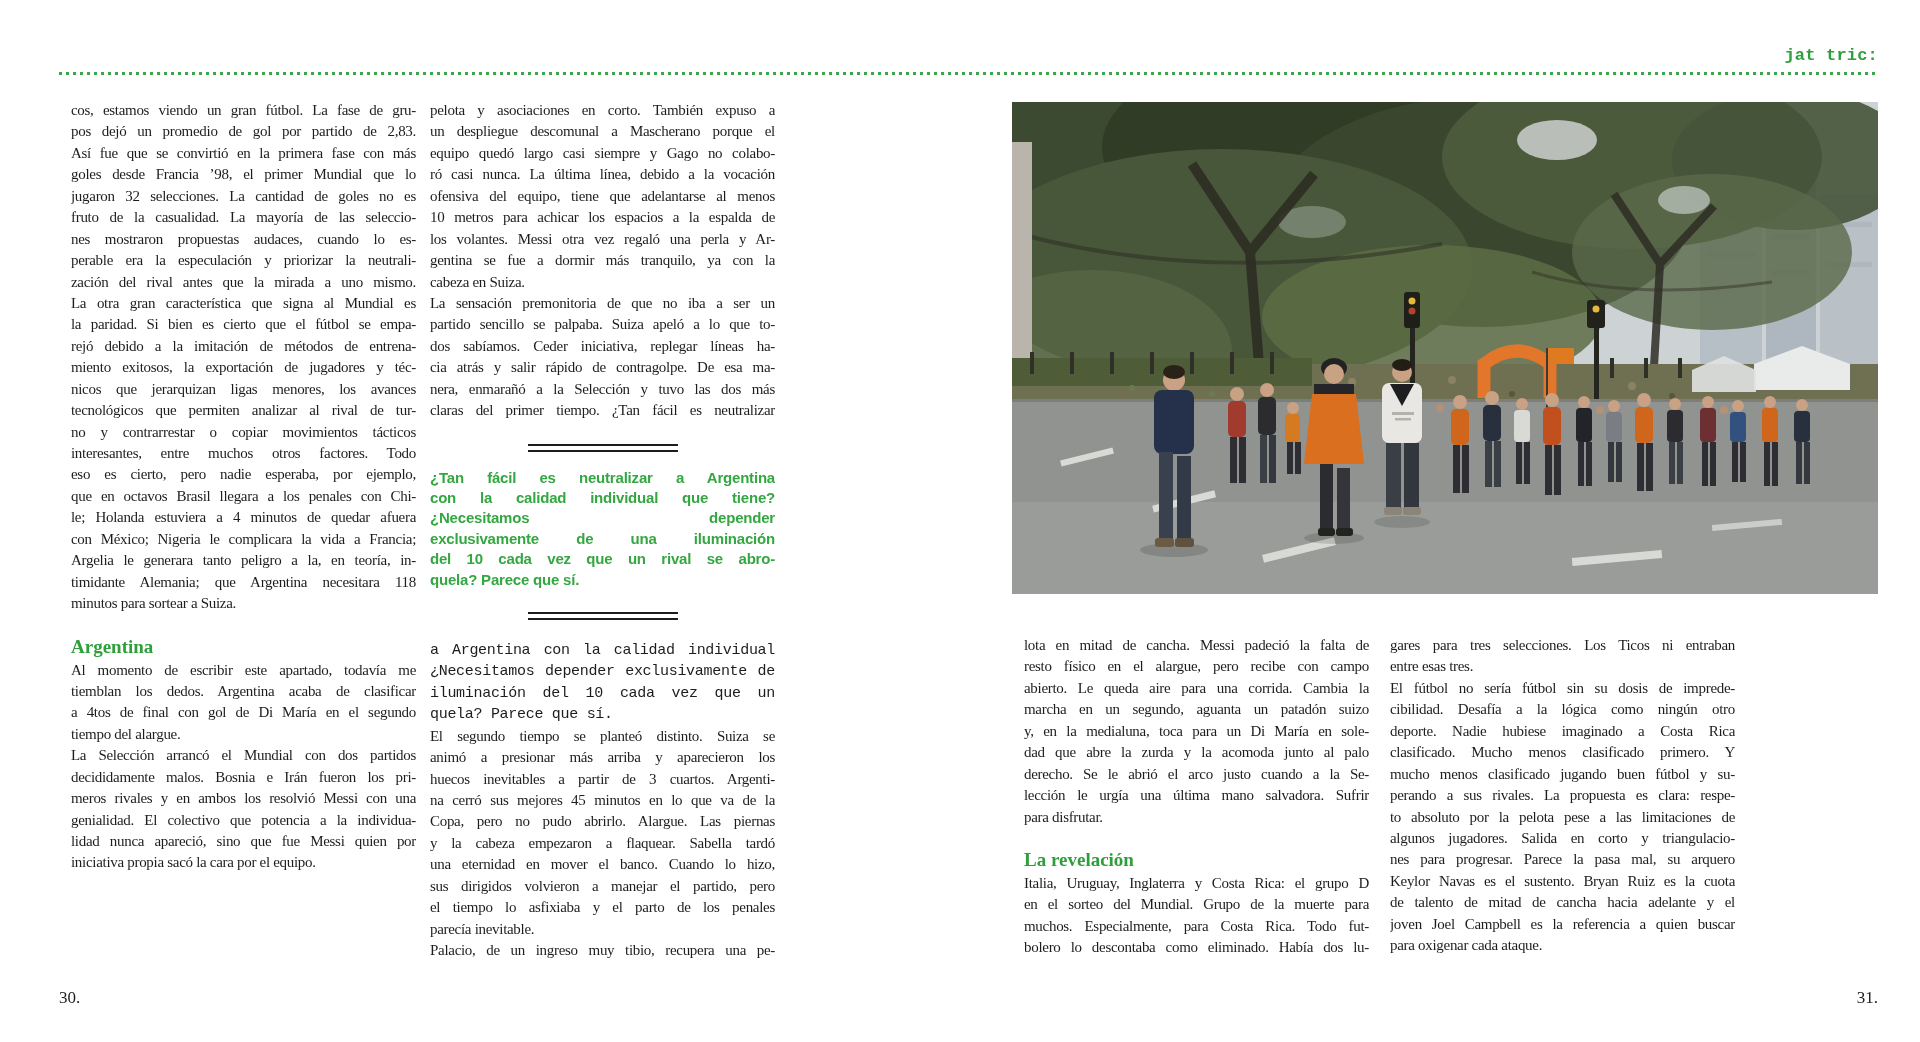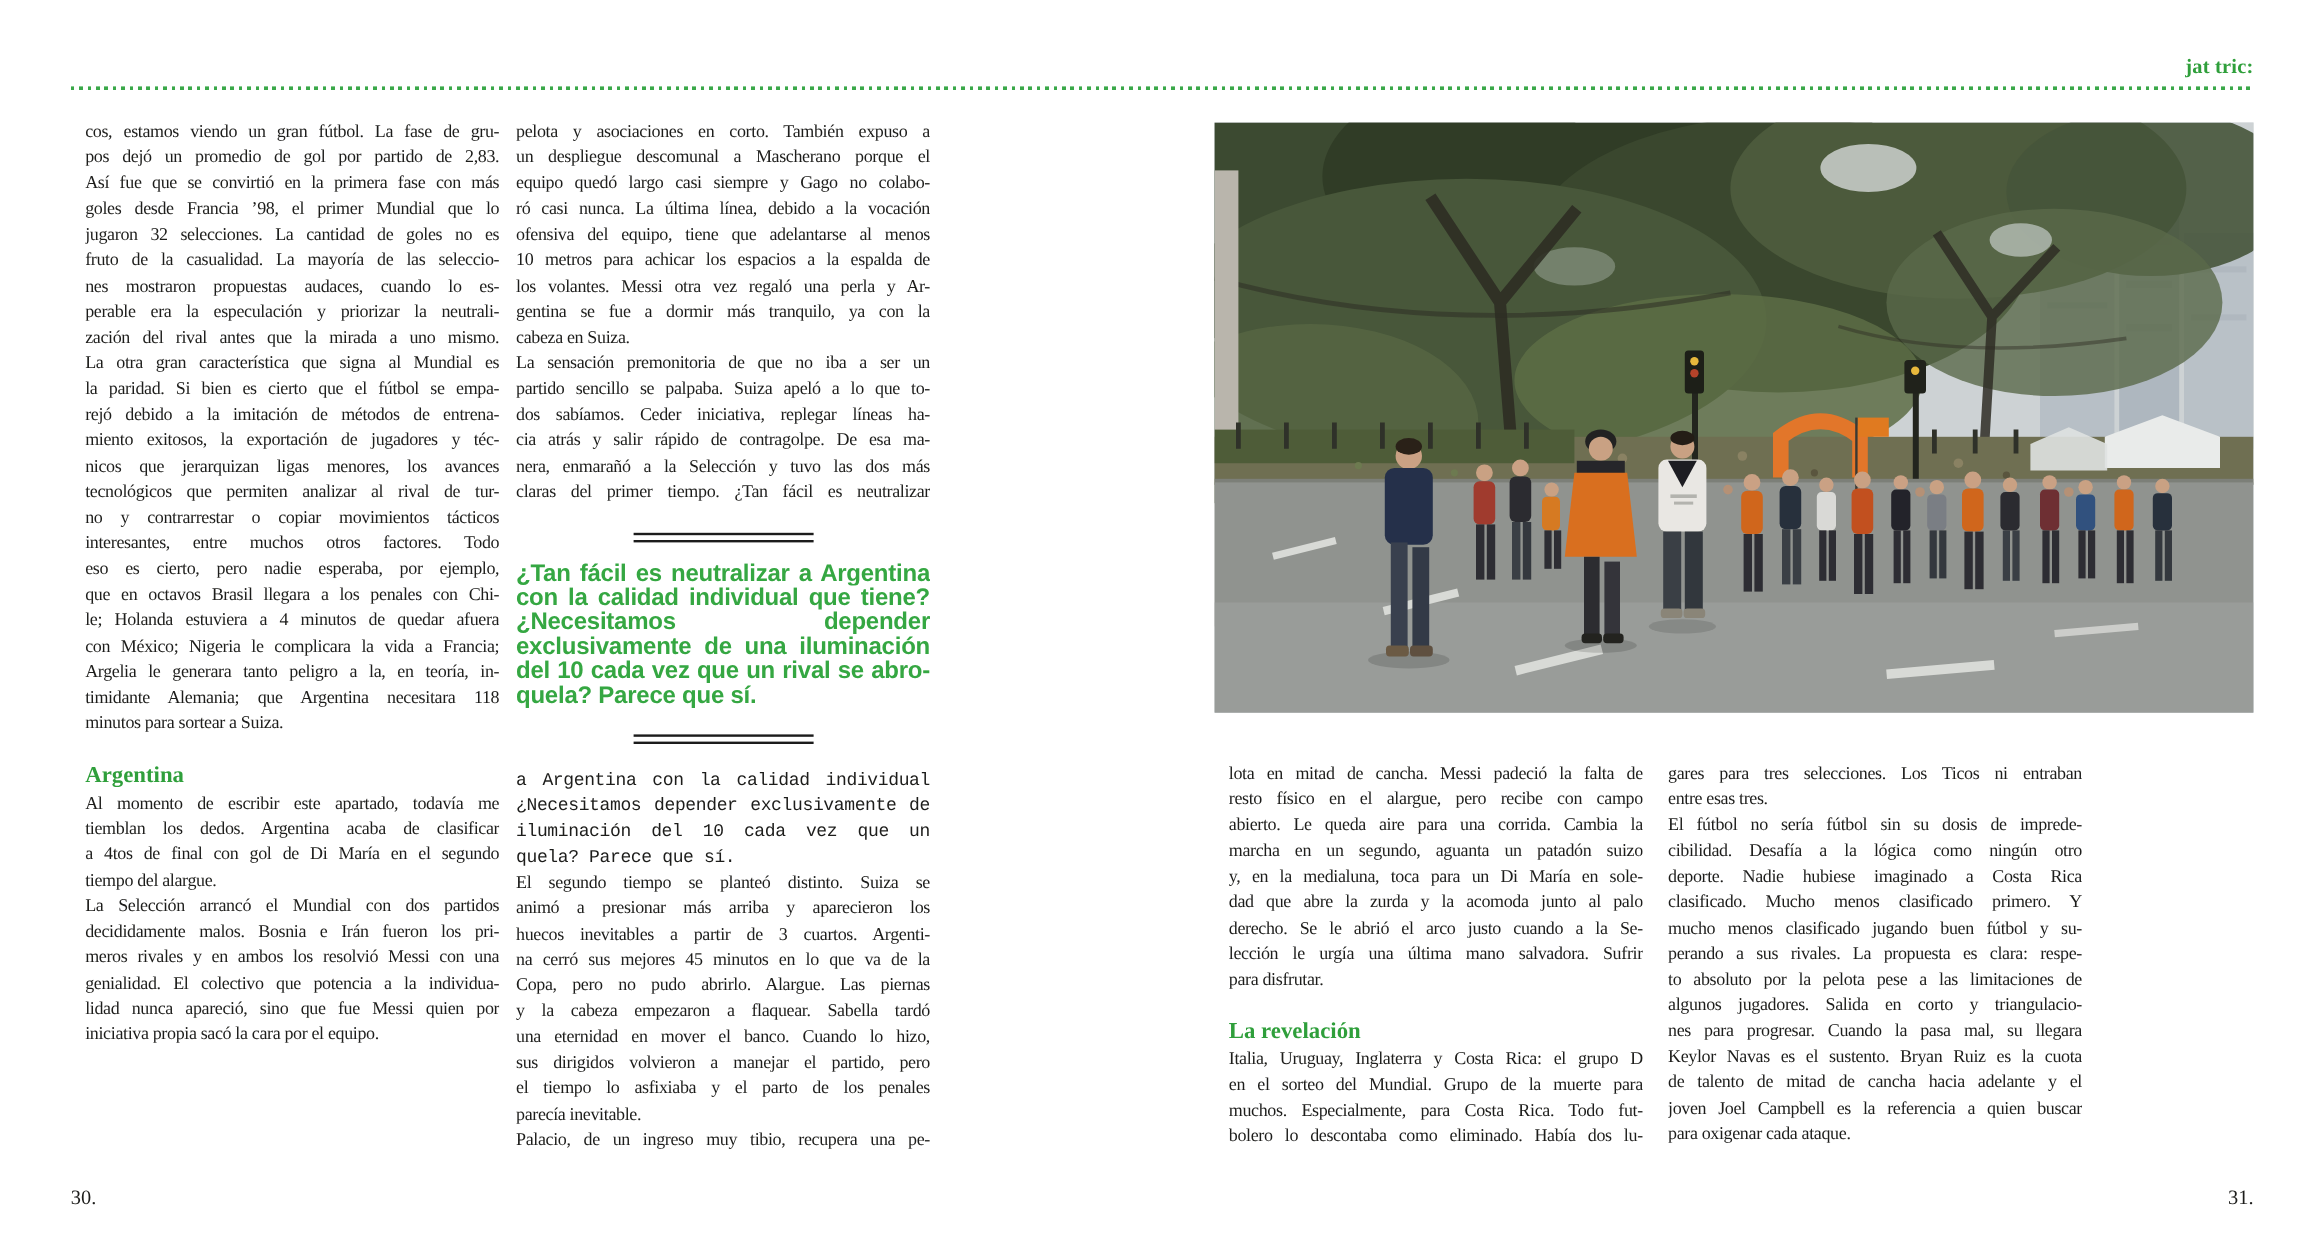--- a/index.html
+++ b/index.html
@@ -12,21 +12,21 @@
     width:1920px;height:1042px;background:#ffffff;position:relative;
     font-family:"Liberation Serif", serif;color:var(--ink);
     overflow:hidden;
   }
   .dotted-rule{
     position:absolute;left:59px;top:72px;width:1819px;height:3px;
     background-image:repeating-linear-gradient(to right, var(--dot-green) 0 3px, transparent 3px 7px);
   }
   .masthead{
     position:absolute;top:46px;right:42px;
-    font-family:Liberation Serif, serif;font-weight:bold;font-size:17px;
+    font-family:Liberation Mono, monospace;font-weight:bold;font-size:17px;
     color:var(--green);letter-spacing:.2px;padding-left:12px;
   }
   .col{position:absolute;width:345px;}
   #col1{left:71px;top:100px;}
   #col2{left:430px;top:100px;}
   #colA{left:1024px;top:635px;}
   #colB{left:1390px;top:635px;}
   .para{margin:0;}
   .line{
     font-size:15px;line-height:21.45px;height:21.45px;letter-spacing:-0.3px;
@@ -34,21 +34,21 @@
   }
   .line{white-space:normal;}
   .line.end{text-align-last:left;}
   .heading{
     font-weight:bold;font-size:19px;color:var(--green);
     line-height:22px;margin:21px 0 2px;
   }
   .quote{margin:16px 0 0;}
   .quote .line{
     font-family:"Liberation Sans", sans-serif;font-weight:bold;
-    font-size:20px;line-height:20.4px;height:20.4px;color:#35a742;
+    font-size:15px;line-height:20.4px;height:20.4px;color:#35a742;
     letter-spacing:-0.2px;
   }
   .rule{
     width:150px;height:4px;margin:22px auto 0;
     border-top:2px solid #1c1c1c;border-bottom:2px solid #1c1c1c;
   }
   .rule + .para{margin-top:20px;font-family:Liberation Mono, monospace;}
   .photo{
     position:absolute;left:1012px;top:102px;width:866px;height:492px;
     background:#cdd2d4;overflow:hidden;
@@ -394,21 +394,21 @@
     </div>
     <div class="para">
       <div class="line">El fútbol no sería fútbol sin su dosis de imprede-</div>
       <div class="line">cibilidad. Desafía a la lógica como ningún otro</div>
       <div class="line">deporte. Nadie hubiese imaginado a Costa Rica</div>
       <div class="line">clasificado. Mucho menos clasificado primero. Y</div>
       <div class="line">mucho menos clasificado jugando buen fútbol y su-</div>
       <div class="line">perando a sus rivales. La propuesta es clara: respe-</div>
       <div class="line">to absoluto por la pelota pese a las limitaciones de</div>
       <div class="line">algunos jugadores. Salida en corto y triangulacio-</div>
-      <div class="line">nes para progresar. Cuando la pasa mal, su llegara</div>
+      <div class="line">nes para progresar. Parece la pasa mal, su arquero</div>
       <div class="line">Keylor Navas es el sustento. Bryan Ruiz es la cuota</div>
       <div class="line">de talento de mitad de cancha hacia adelante y el</div>
       <div class="line">joven Joel Campbell es la referencia a quien buscar</div>
       <div class="line end">para oxigenar cada ataque.</div>
     </div>
   </div>
 
 <div class="pageno left">30.</div>
 <div class="pageno right">31.</div>
 

